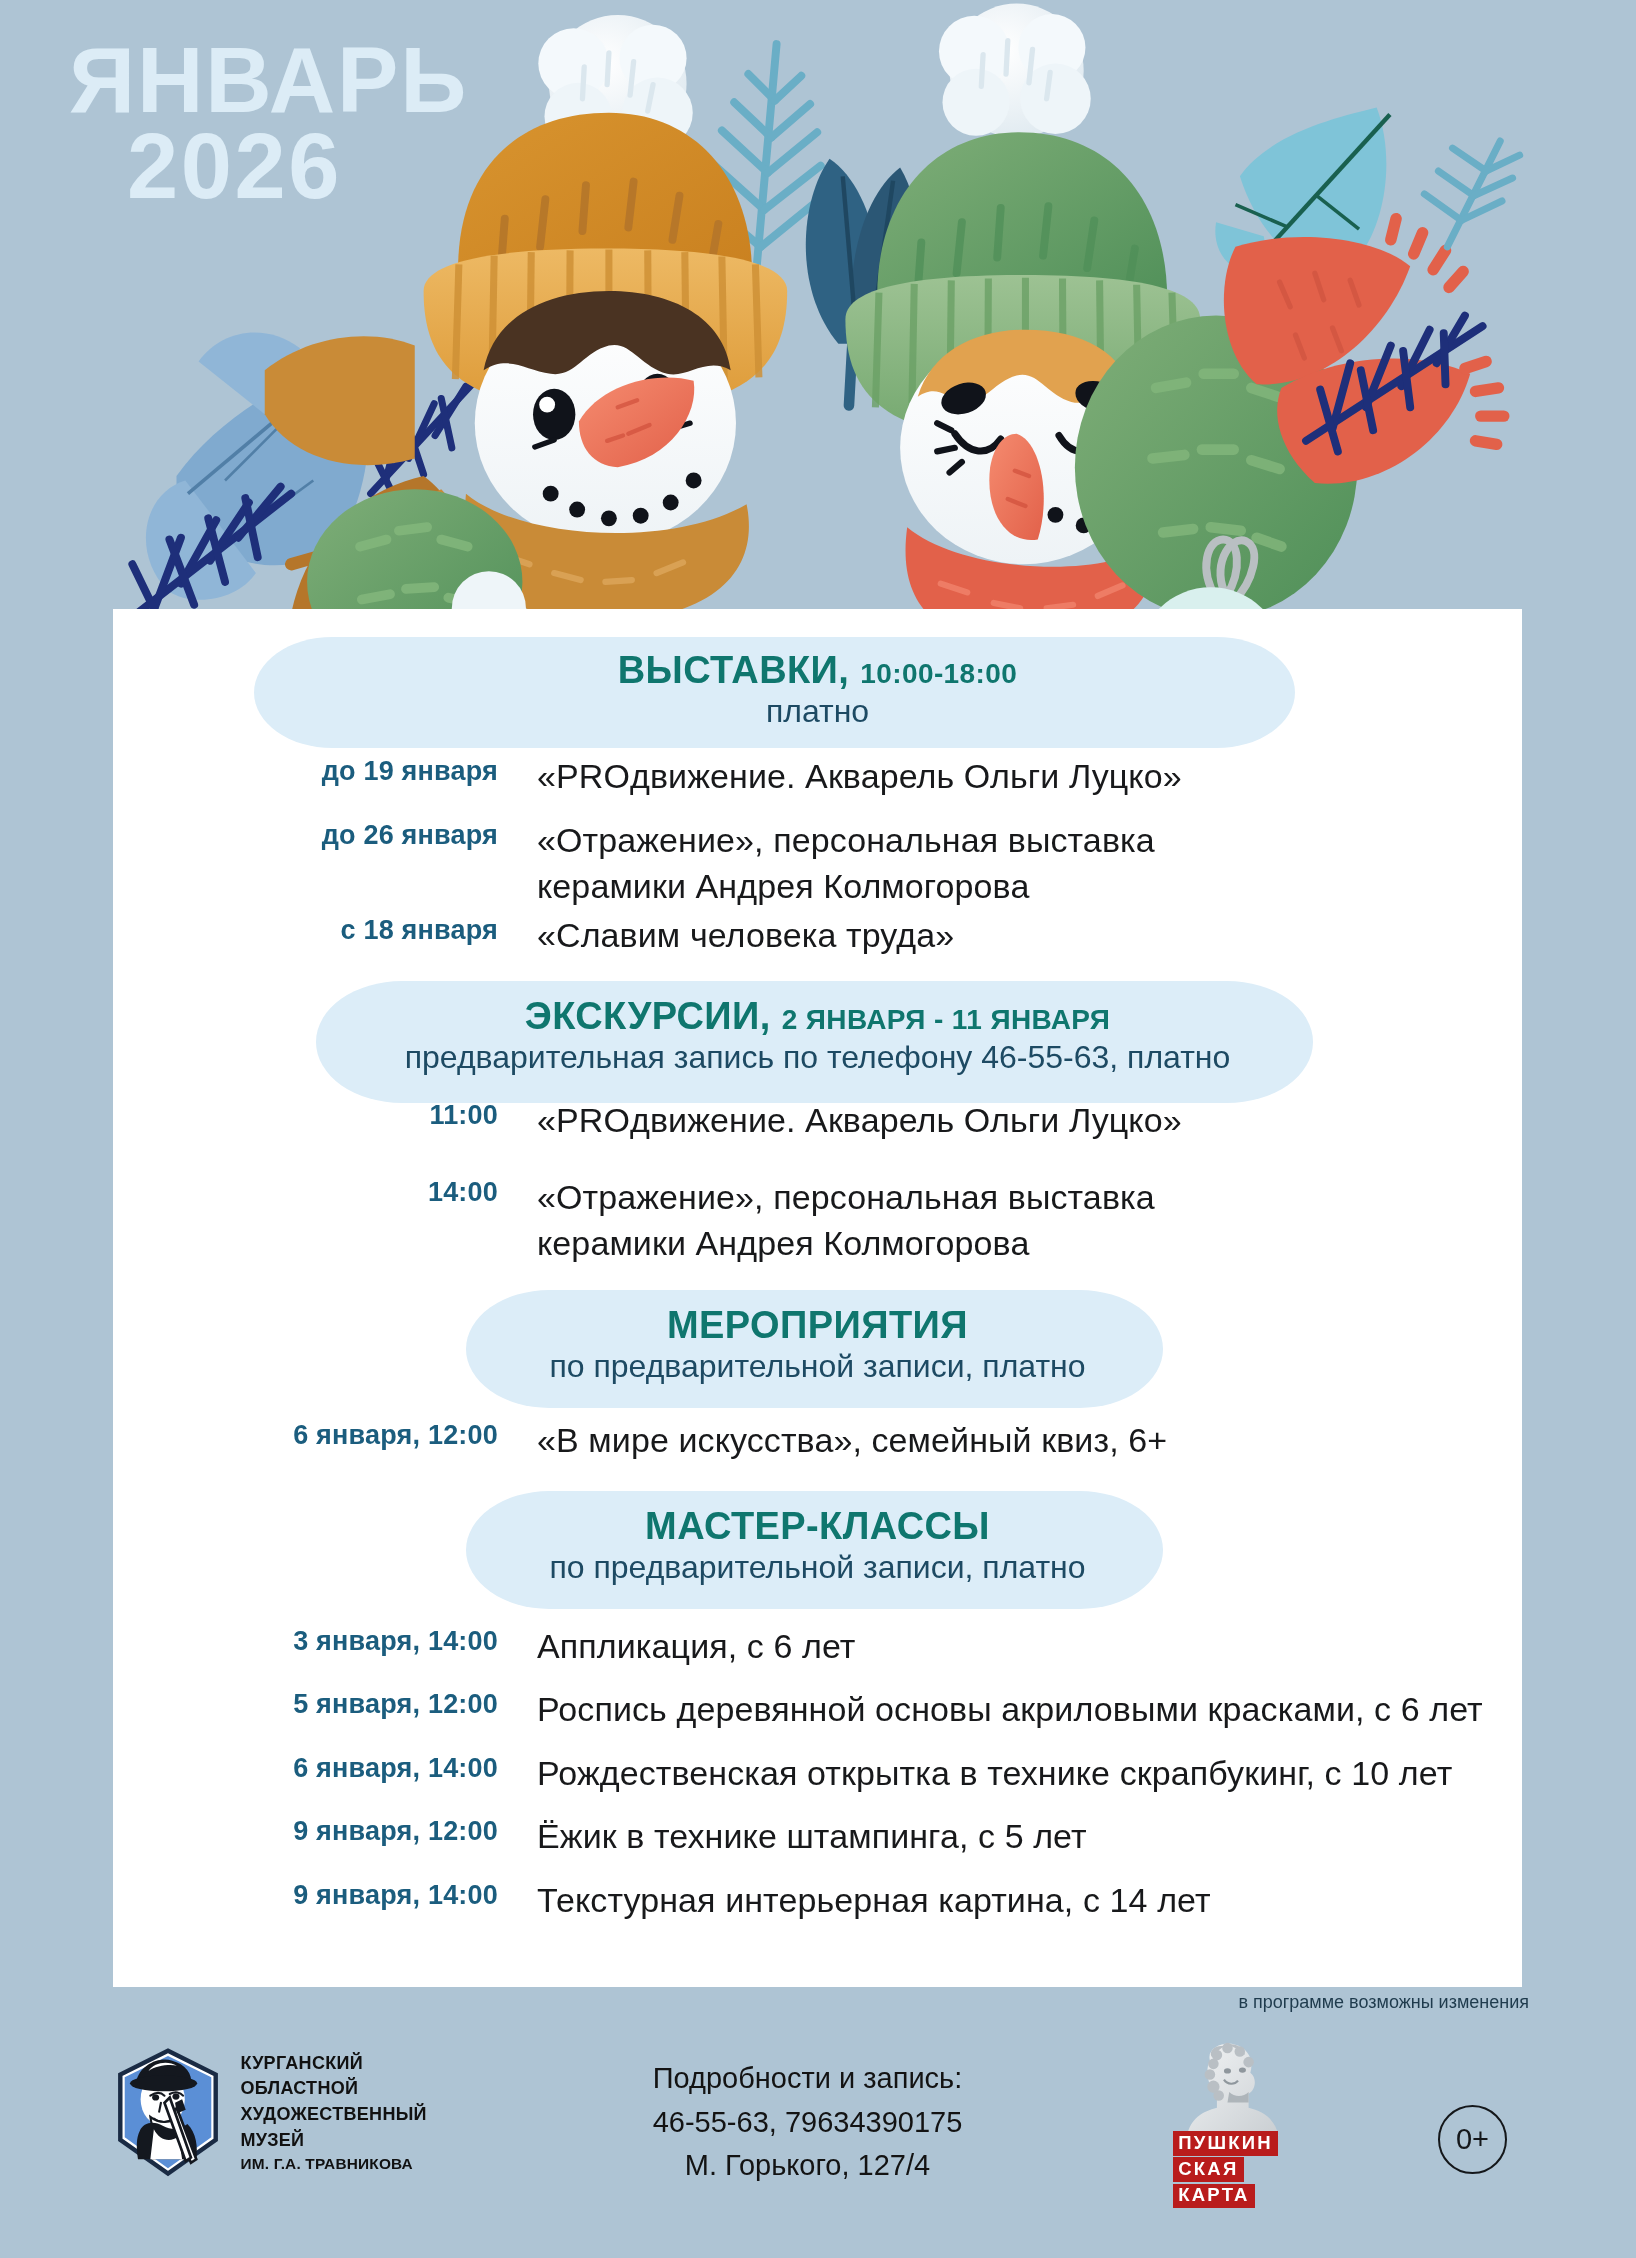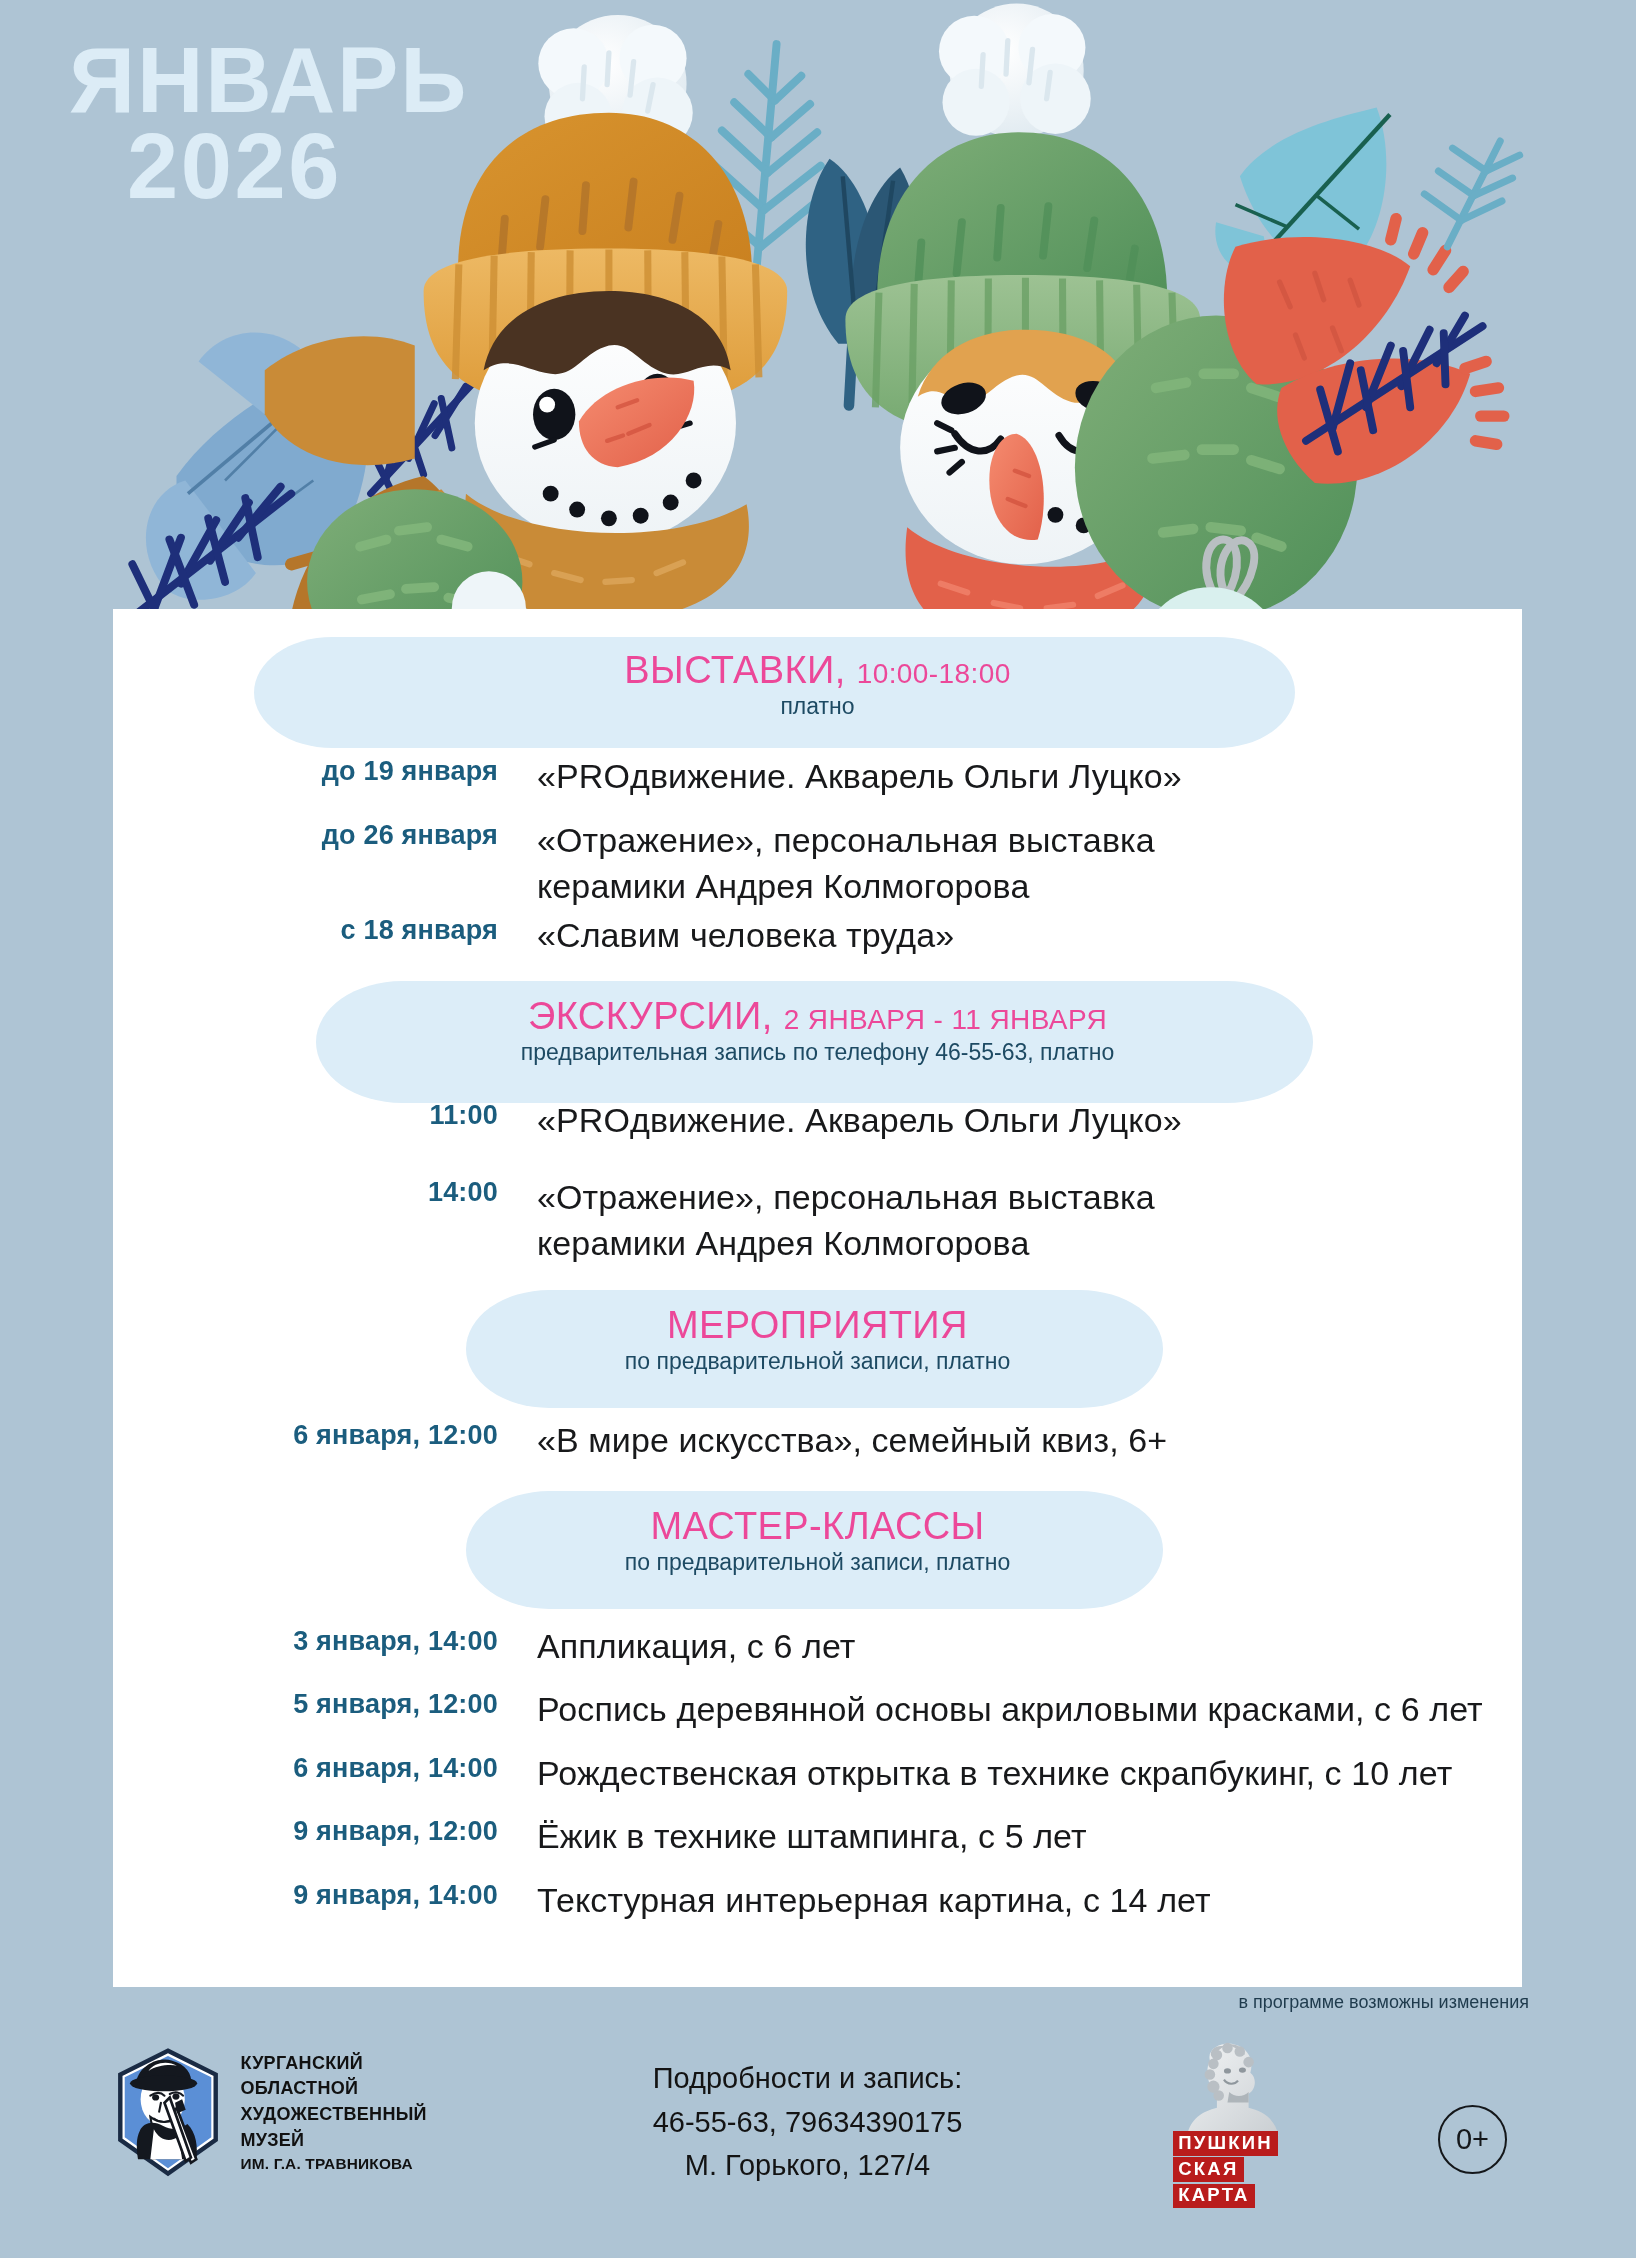--- a/index.html
+++ b/index.html
@@ -29,26 +29,26 @@
     background:#ffffff; z-index:5;
   }
 
   
   .pill{
     position:absolute; background:#dcedf8;
     border-radius:124px/88px; z-index:1;
   }
   .sec{ position:absolute; z-index:3; width:100%; text-align:center; }
   .sec .h{
-    font-weight:400; color:#ec4899; letter-spacing:0.4px;
+    font-weight:700; color:#0f766e; letter-spacing:0.4px;
     font-size:38px; line-height:1.05; white-space:nowrap;
   }
   .sec .h .sub-t{ font-size:28px; letter-spacing:0.4px; }
   .sec .note{
-    font-size:23px; color:#1d4a63; margin-top:2.6px; font-weight:400;
+    font-size:32px; color:#1d4a63; margin-top:2.6px; font-weight:400;
   }
 
   
   .row{ position:absolute; display:flex; align-items:flex-start; z-index:3; }
   .row .when{
     width:360px; text-align:right; flex:0 0 360px;
     font-weight:800; font-size:27px; color:#1b5d7e; line-height:1.28;
     padding-right:0; letter-spacing:0.2px;
   }
   .row .what{

